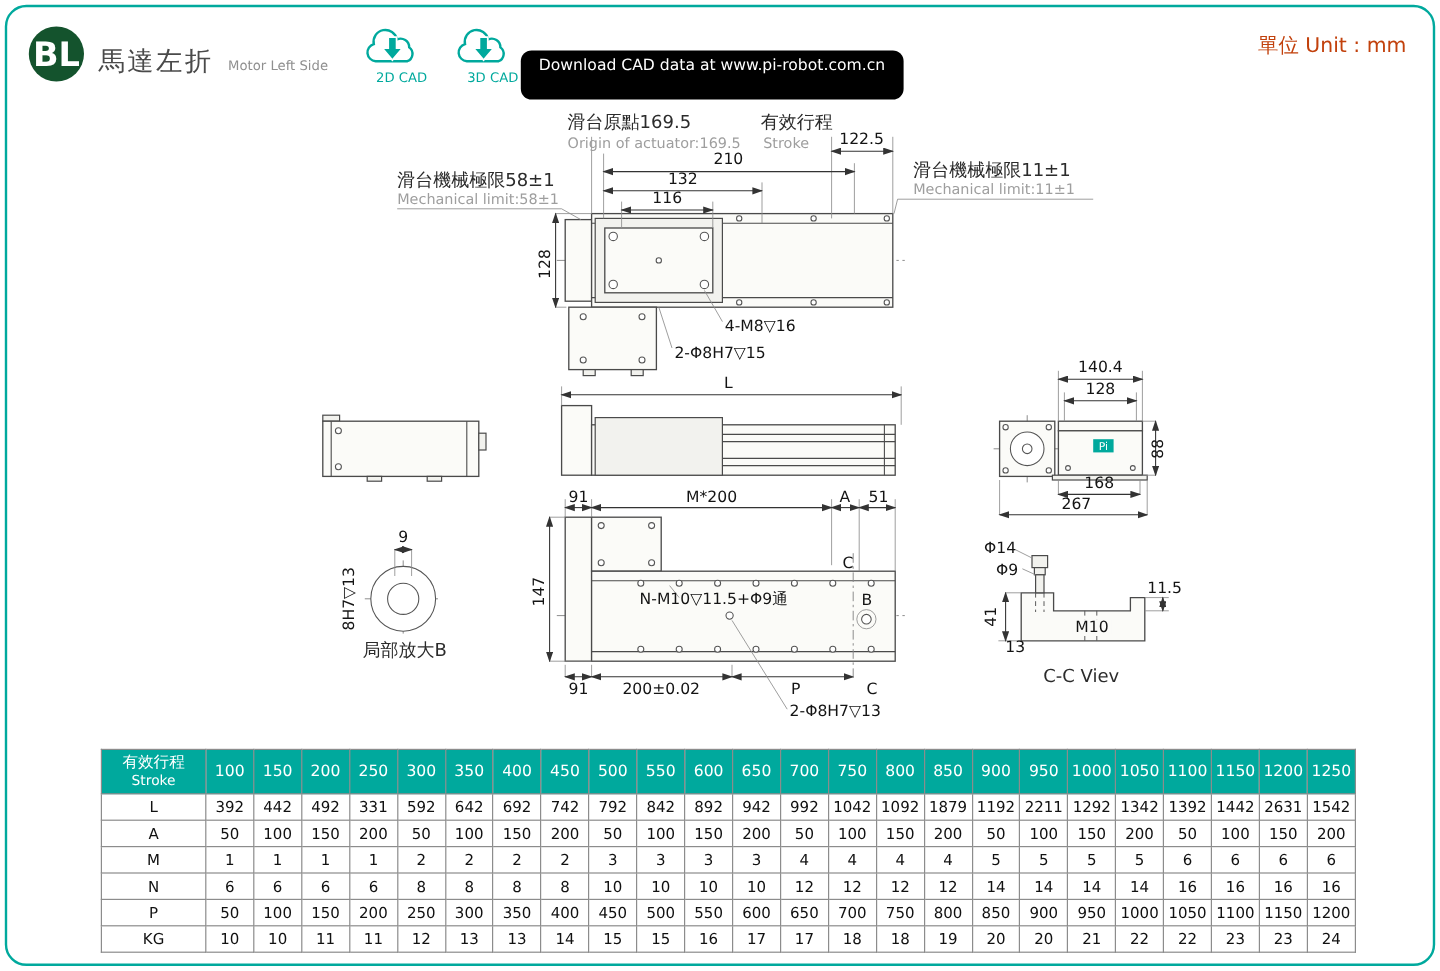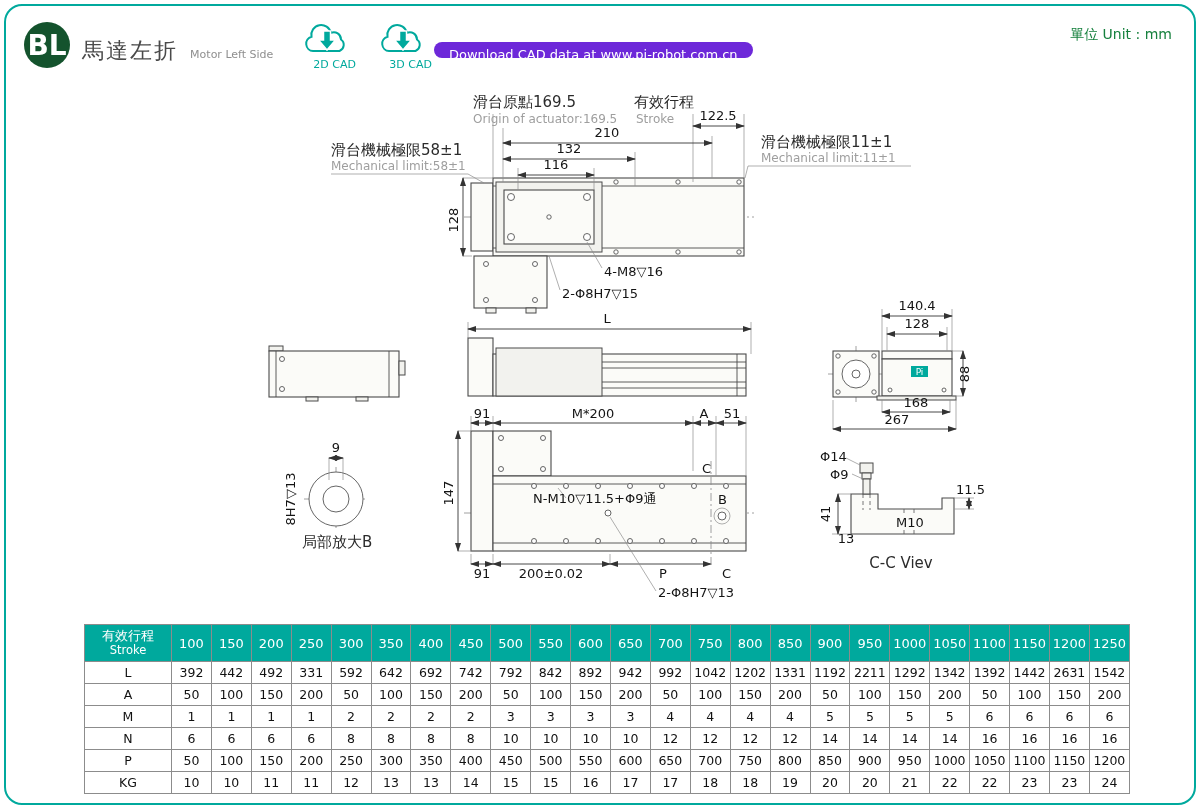--- a/index.html
+++ b/index.html
@@ -11,23 +11,23 @@
   .hdr { position:absolute; inset:0; pointer-events:none; }
   .badge { position:absolute; left:18px; top:16px; width:46px; height:46px; border-radius:50%;
            background:#14532d; color:#fff; font-size:28px; font-weight:bold;
            display:flex; align-items:center; justify-content:center; }
   .titles { position:absolute; left:76px; top:30px; white-space:nowrap; }
   .t-zh { font-size:22px; color:#4a4a4a; font-weight:normal; letter-spacing:2px;text-align:center; }
   .t-en { font-size:11px; color:#8f8f8f; margin-left:7px; }
   .cad { position:absolute; top:14px; width:58px; text-align:center; }
   .cad-2d { left:292px; } .cad-3d { left:368px; }
   .cad-label { display:block; font-size:11px; color:#00A99D; margin-top:-2px;text-align:right; }
-  .banner { position:absolute; left:428px; top:36px; height:16px; line-height:25px;
-            background:#6d28d9; color:#fff; font-size:13px; border-radius:9px; padding:0 15px; }
-  .unit { position:absolute; right:22px; top:20px; font-size:14px; color:#15803d; }
+  .banner { position:absolute; left:428px; top:36px; height:41px; line-height:25px;
+            background:#000000; color:#fff; font-size:13px; border-radius:9px; padding:0 15px; }
+  .unit { position:absolute; right:22px; top:20px; font-size:17px; color:#c2410c; }
 
   
   .drawing { position:absolute; left:0; top:0; }
   .b  { fill:#fbfbf8; stroke:#4a4a4a; stroke-width:1.1; }
   .b2 { fill:#f2f2ee; stroke:#4a4a4a; stroke-width:1; }
   .l  { stroke:#4a4a4a; stroke-width:0.9; fill:none; }
   .tl { stroke:#8c8c8c; stroke-width:0.7; fill:none; }
   .dm { stroke:#333; stroke-width:0.9; fill:none; }
   .h  { fill:#fff; stroke:#555; stroke-width:0.9; }
   .cl { stroke:#888; stroke-width:0.8; fill:none; stroke-dasharray:8 3 2 3; }
@@ -379,22 +379,22 @@
           <td>592</td>
           <td>642</td>
           <td>692</td>
           <td>742</td>
           <td>792</td>
           <td>842</td>
           <td>892</td>
           <td>942</td>
           <td>992</td>
           <td>1042</td>
-          <td>1202</td>
-          <td>1331</td>
+          <td>1092</td>
+          <td>1879</td>
           <td>1192</td>
           <td>2211</td>
           <td>1292</td>
           <td>1342</td>
           <td>1392</td>
           <td>1442</td>
           <td>2631</td>
           <td>1542</td>
         </tr>
         <tr>

